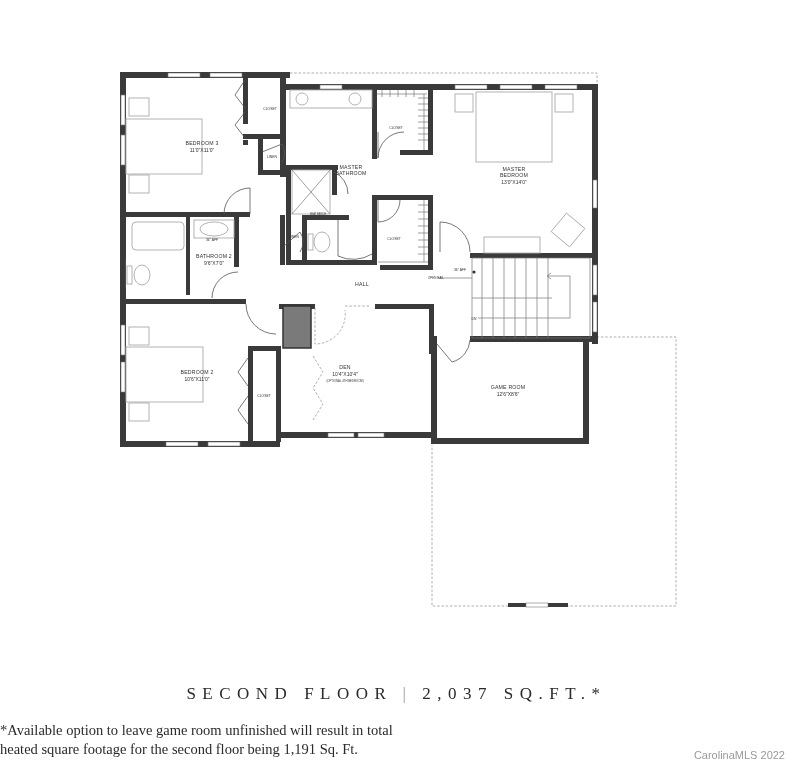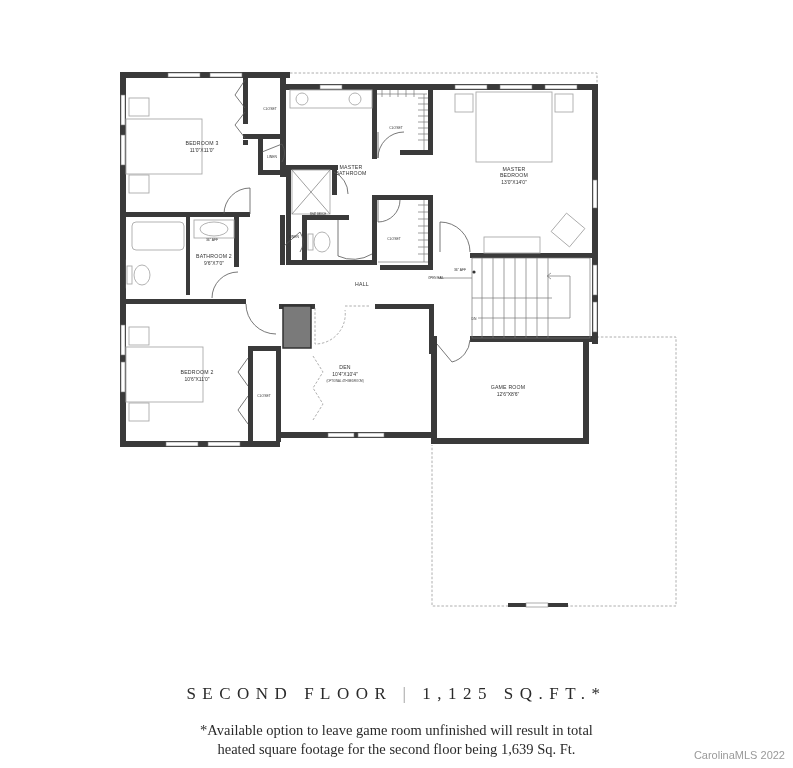--- a/index.html
+++ b/index.html
@@ -14,21 +14,21 @@
     .dash { stroke: #999; stroke-width: 0.8; fill: none; stroke-dasharray: 2.5 1.8; }
     .door-arc { stroke: #555; stroke-width: 0.8; fill: none; }
     .win { fill: #fff; stroke: #777; stroke-width: 0.6; }
     .stair { stroke: #777; stroke-width: 0.7; }
     #title {
       position: absolute; left: 0; width: 793px; top: 684px; text-align: center;
       font-family: "Liberation Serif", serif; font-size: 17px; letter-spacing: 6.5px; color: #2a2a2a;
     }
     #title .sep { color: #999; margin: 0 10px; }
     #footnote {
-      position: absolute; left: 0; width: 793px; top: 721px; text-align: center;
+      position: absolute; left: 0; width: 793px; top: 721px; 
       font-family: "Liberation Serif", serif; font-size: 14.5px; line-height: 19px; color: #2a2a2a;
     }
     #watermark {
       position: absolute; right: 8px; top: 749px;
       font-family: "Liberation Sans", sans-serif; font-size: 11px; color: #9a9a9a;
     }
   </style>
 </head>
 <body>
 
@@ -291,21 +291,21 @@
     <text class="room-label" x="345" y="369">DEN</text>
     <text class="room-dim" x="345" y="376">10'4"X10'4"</text>
     <text class="small-label" x="345" y="382" style="font-size:2.8px">(OPTIONAL 4TH BEDROOM)</text>
 
     <text class="room-label" x="508" y="389">GAME ROOM</text>
     <text class="room-dim" x="508" y="396">12'6"X8'6"</text>
   </g>
 </svg>
 
 <div id="title">
-  <span>SECOND FLOOR</span><span class="sep">|</span><span>1,125 SQ.FT.*</span>
+  <span>SECOND FLOOR</span><span class="sep">|</span><span>2,037 SQ.FT.*</span>
 </div>
 
 <div id="footnote">
   <div>*Available option to leave game room unfinished will result in total</div>
-  <div>heated square footage for the second floor being 1,639 Sq. Ft.</div>
+  <div>heated square footage for the second floor being 1,191 Sq. Ft.</div>
 </div>
 
 <div id="watermark">CarolinaMLS 2022</div>
 
 </body></html>

